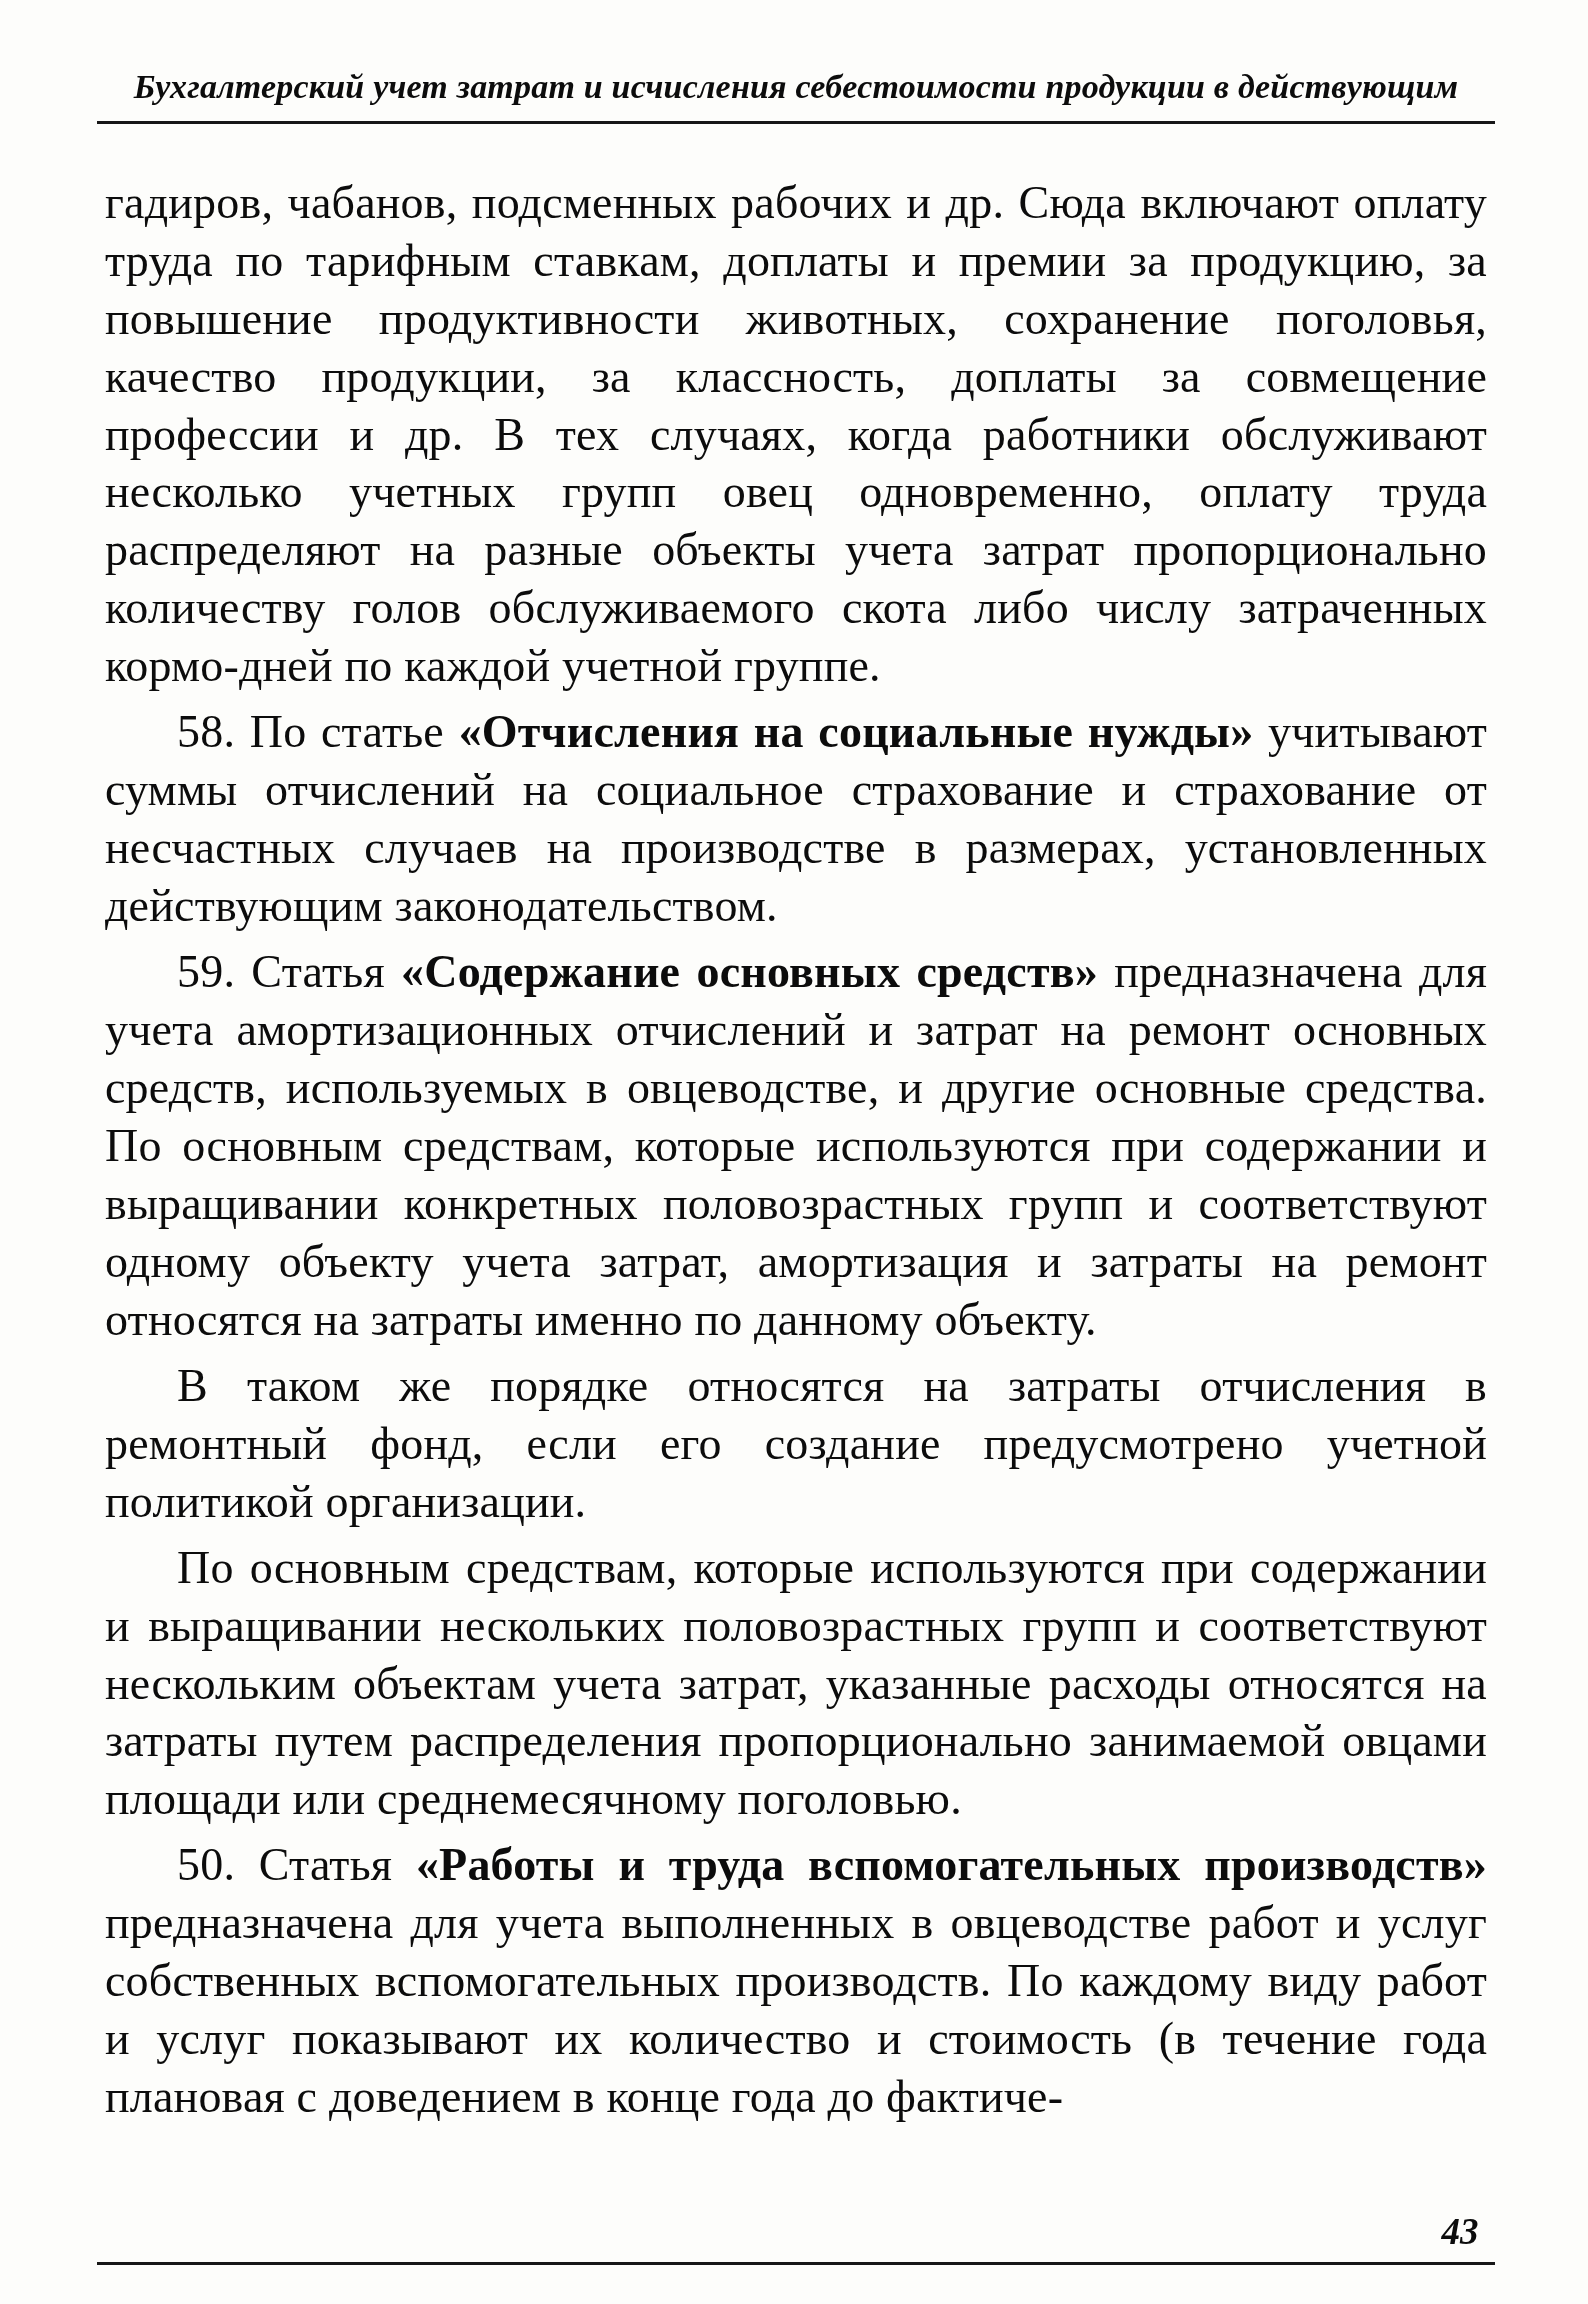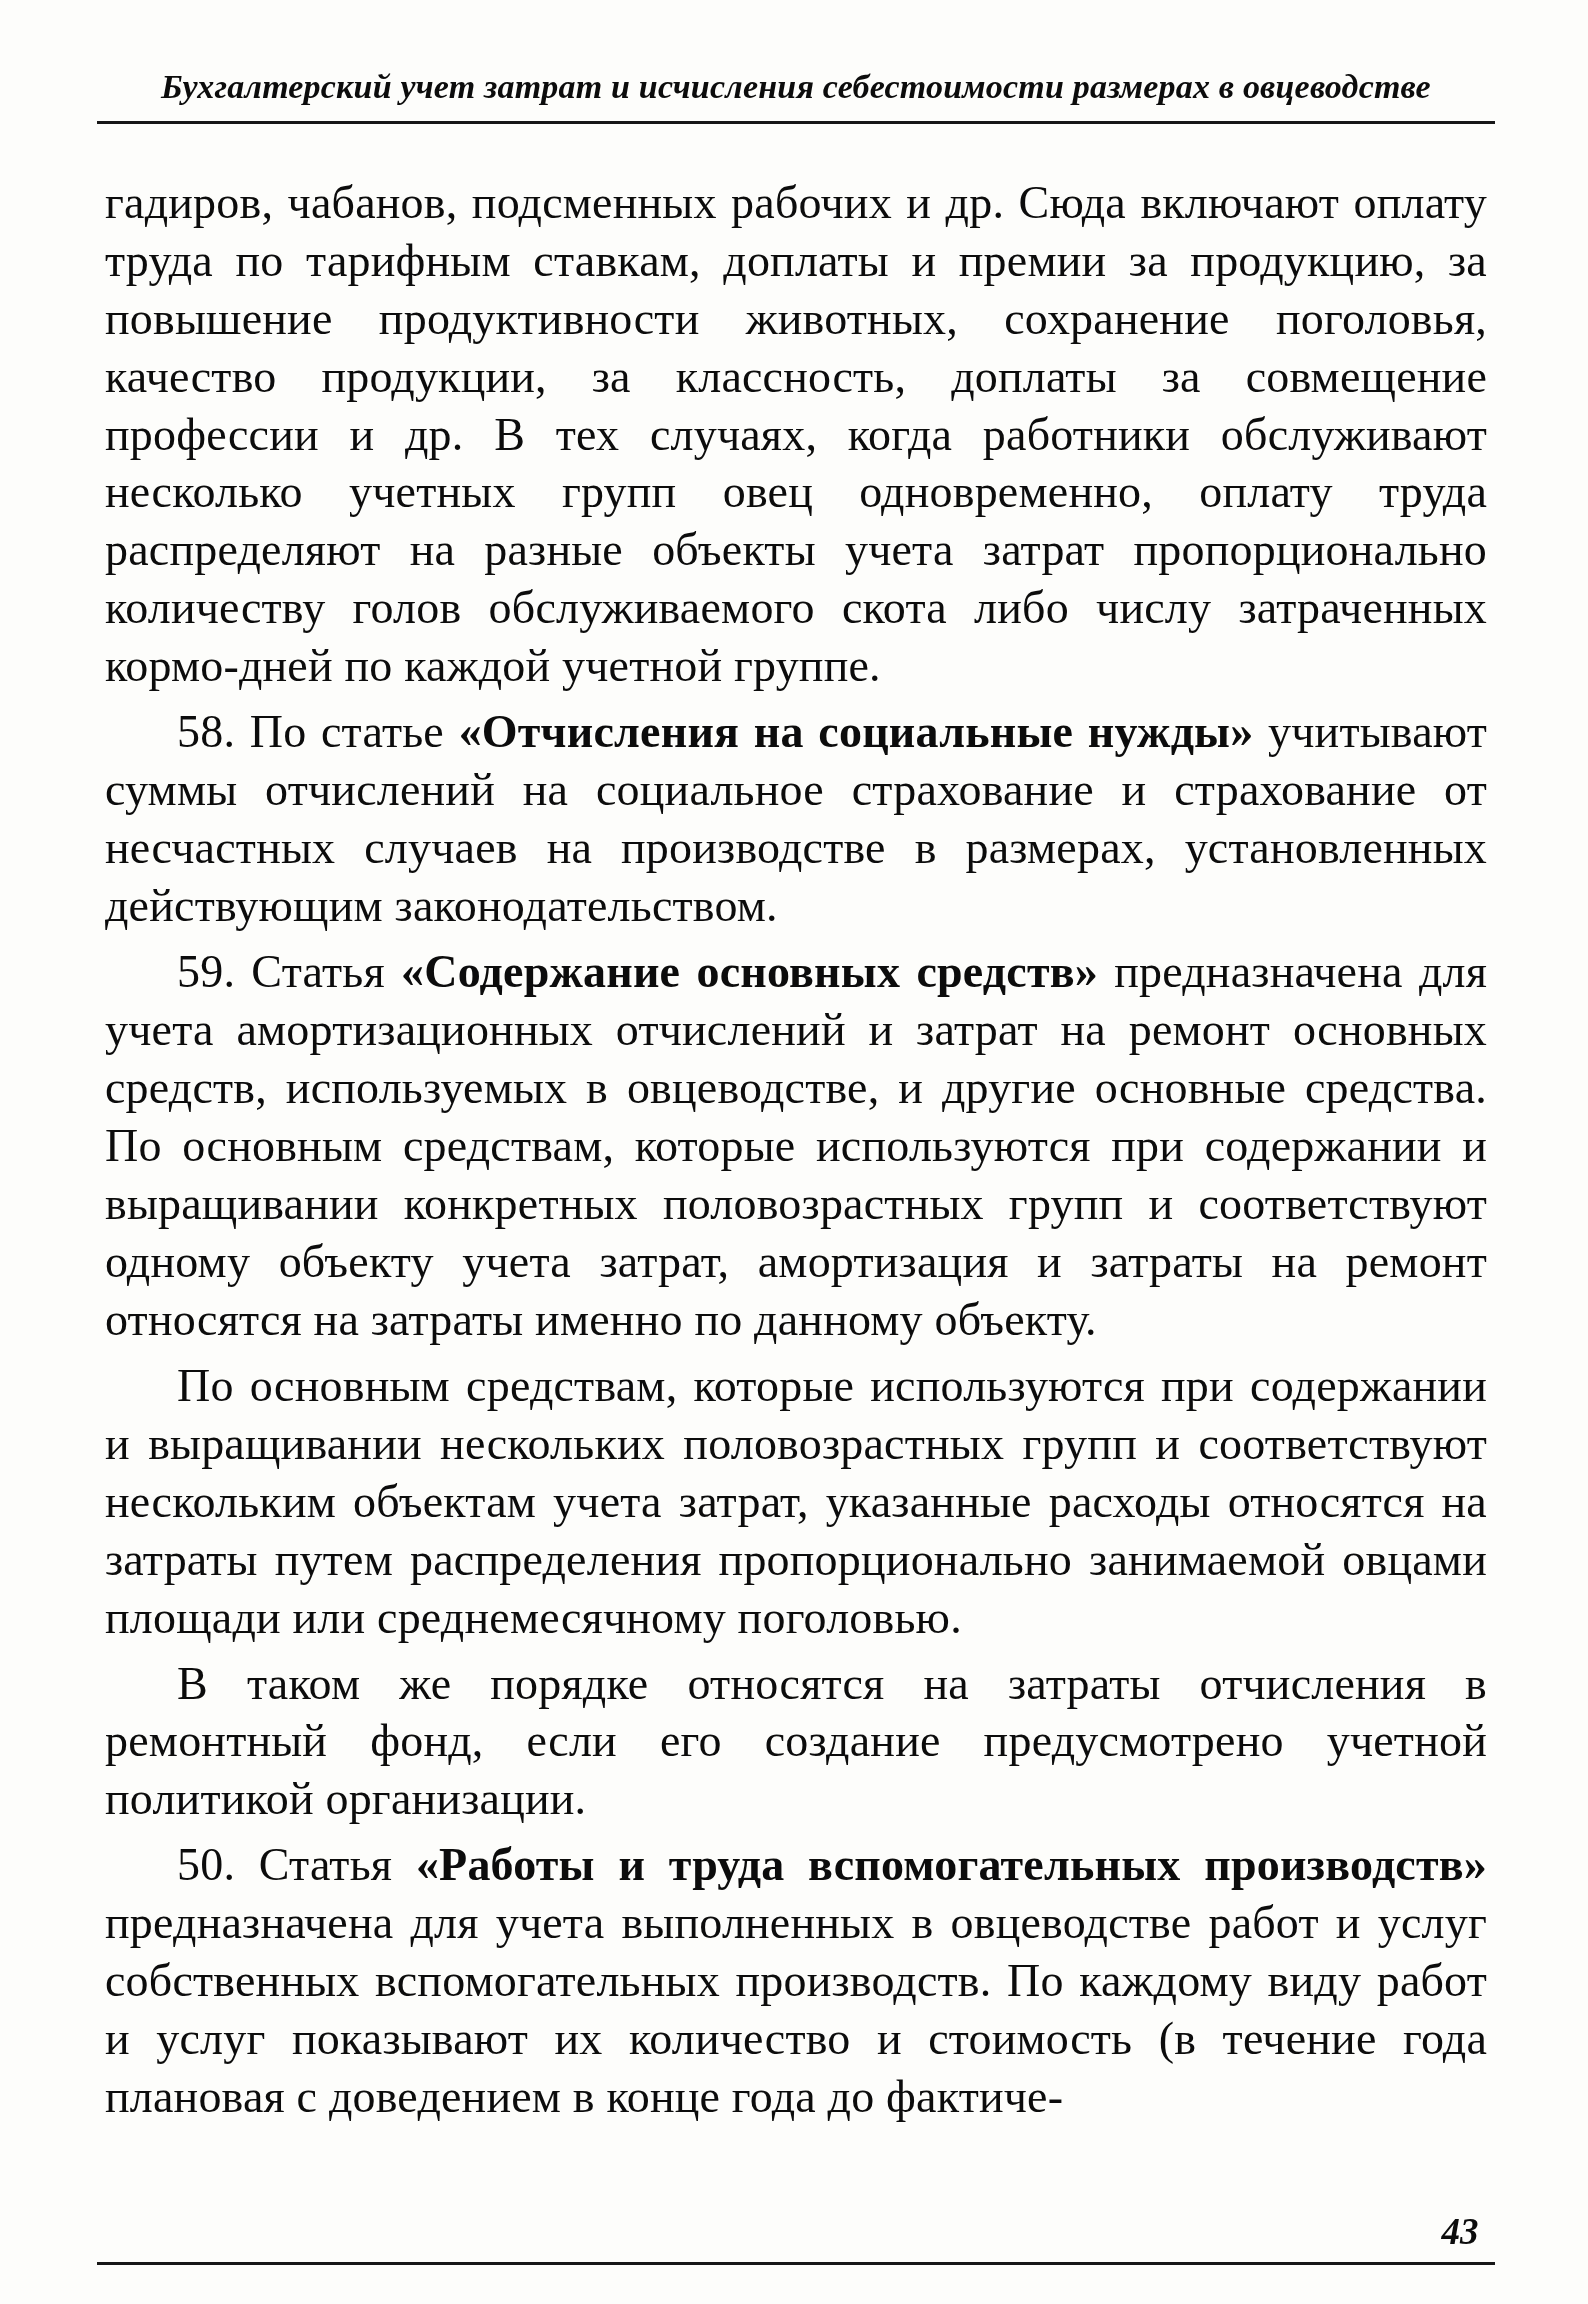--- a/index.html
+++ b/index.html
@@ -61,30 +61,30 @@
     border-top: 3.7px solid #171717;
     margin: 9.2px 0 0 0;
   }
 </style>
 </head>
 <body>
 
 <div class="page">
 
   <div class="page-header">
-    <div class="running-head">Бухгалтерский учет затрат и исчисления себестоимости размерах в овцеводстве</div>
+    <div class="running-head">Бухгалтерский учет затрат и исчисления себестоимости продукции в действующим</div>
     <hr class="header-rule">
   </div>
 
   <div class="page-body">
       <p class="para"><span>гадиров, чабанов, подсменных рабочих и др. Сюда включают оплату труда по тарифным ставкам, доплаты и премии за продукцию, за повышение продуктивности животных, сохранение поголовья, качество продукции, за классность, доплаты за совмещение профессии и др. В тех случаях, когда работники обслуживают несколько учетных групп овец одновременно, оплату труда распределяют на разные объекты учета затрат пропорционально количеству голов обслуживаемого скота либо числу затраченных кормо-дней по каждой учетной группе.</span></p>
       <p class="para indent"><span>58. По статье </span><span class="bold">«Отчисления на социальные нужды»</span><span> учитывают суммы отчислений на социальное страхование и страхование от несчастных случаев на производстве в размерах, установленных действующим законодательством.</span></p>
       <p class="para indent"><span>59. Статья </span><span class="bold">«Содержание основных средств»</span><span> предназначена для учета амортизационных отчислений и затрат на ремонт основных средств, используемых в овцеводстве, и другие основные средства. По основным средствам, которые используются при содержании и выращивании конкретных половозрастных групп и соответствуют одному объекту учета затрат, амортизация и затраты на ремонт относятся на затраты именно по данному объекту.</span></p>
+      <p class="para indent"><span>В таком же порядке относятся на затраты отчисления в ремонтный фонд, если его создание предусмотрено учетной политикой организации.</span></p>
       <p class="para indent"><span>По основным средствам, которые используются при содержании и выращивании нескольких половозрастных групп и соответствуют нескольким объектам учета затрат, указанные расходы относятся на затраты путем распределения пропорционально занимаемой овцами площади или среднемесячному поголовью.</span></p>
-      <p class="para indent"><span>В таком же порядке относятся на затраты отчисления в ремонтный фонд, если его создание предусмотрено учетной политикой организации.</span></p>
       <p class="para indent"><span>50. Статья </span><span class="bold">«Работы и труда вспомогательных производств»</span><span> предназначена для учета выполненных в овцеводстве работ и услуг собственных вспомогательных производств. По каждому виду работ и услуг показывают их количество и стоимость (в течение года плановая с доведением в конце года до фактиче-</span></p>
     </div>
 
   <div class="page-footer">
     <div class="page-number">43</div>
     <hr class="footer-rule">
   </div>
 
 </div>
 

